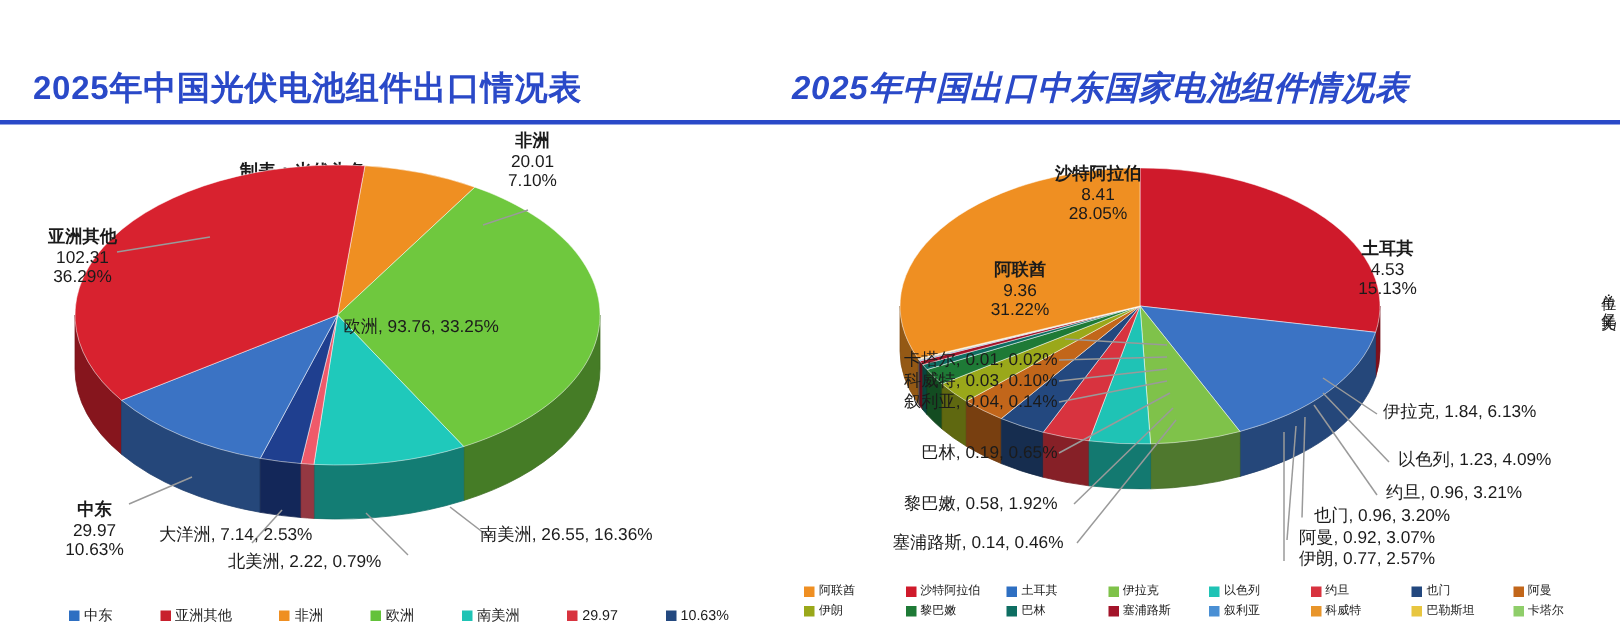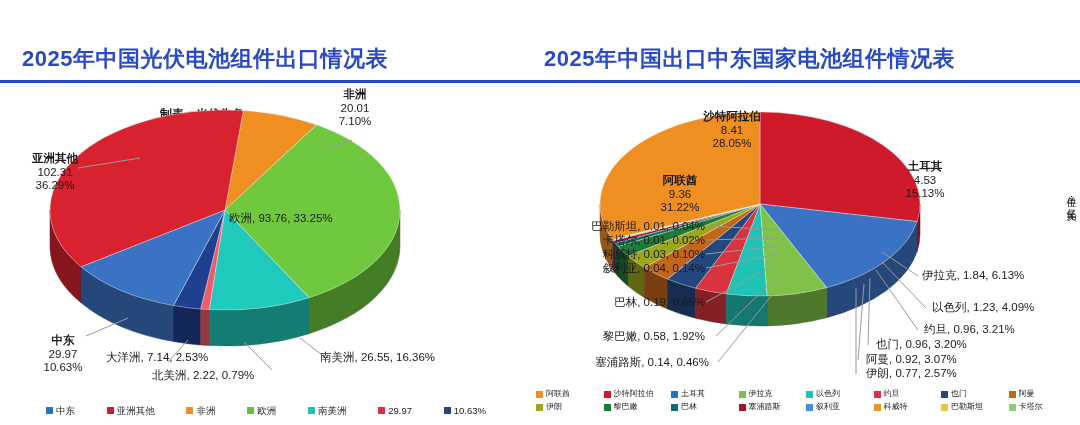--- a/index.html
+++ b/index.html
@@ -14,21 +14,21 @@
   
   .title {
     position: absolute;
     font-size: 22px;
     font-weight: 700;
     color: #2a49c8;
     letter-spacing: .5px;
     white-space: nowrap;
   }
   #title-left  { left: 22px;  top: 4px; }
-  #title-right { left: 544px; top: 4px; }
+  #title-right { left: 528px; top: 4px; font-style: italic; }
 
   .title-rule {
     position: absolute;
     left: 0; right: 0;
     top: 40px;
     height: 3px;
     background: #2a49c8;
   }
   .bottom-rule {
     position: absolute;
@@ -276,21 +276,20 @@
     <span class="num">9.36</span>
     <span class="num">31.22%</span>
   </div>
 
   <div class="lbl center" style="left:880px;top:120px;width:90px;">
     <b>土耳其</b>
     <span class="num">4.53</span>
     <span class="num">15.13%</span>
   </div>
 
-  <div class="lbl right" style="left:460px;top:180px;width:245px;">巴勒斯坦, 0.01, 0.04%</div>
   <div class="lbl right" style="left:460px;top:194px;width:245px;">卡塔尔, 0.01, 0.02%</div>
   <div class="lbl right" style="left:460px;top:208px;width:245px;">科威特, 0.03, 0.10%</div>
   <div class="lbl right" style="left:460px;top:222px;width:245px;">叙利亚, 0.04, 0.14%</div>
   <div class="lbl right" style="left:460px;top:256px;width:245px;">巴林, 0.19, 0.65%</div>
   <div class="lbl right" style="left:460px;top:290px;width:245px;">黎巴嫩, 0.58, 1.92%</div>
   <div class="lbl right" style="left:464px;top:316px;width:245px;">塞浦路斯, 0.14, 0.46%</div>
 
   <div class="lbl" style="left:922px;top:229px;">伊拉克, 1.84, 6.13%</div>
   <div class="lbl" style="left:932px;top:261px;">以色列, 1.23, 4.09%</div>
   <div class="lbl" style="left:924px;top:283px;">约旦, 0.96, 3.21%</div>

